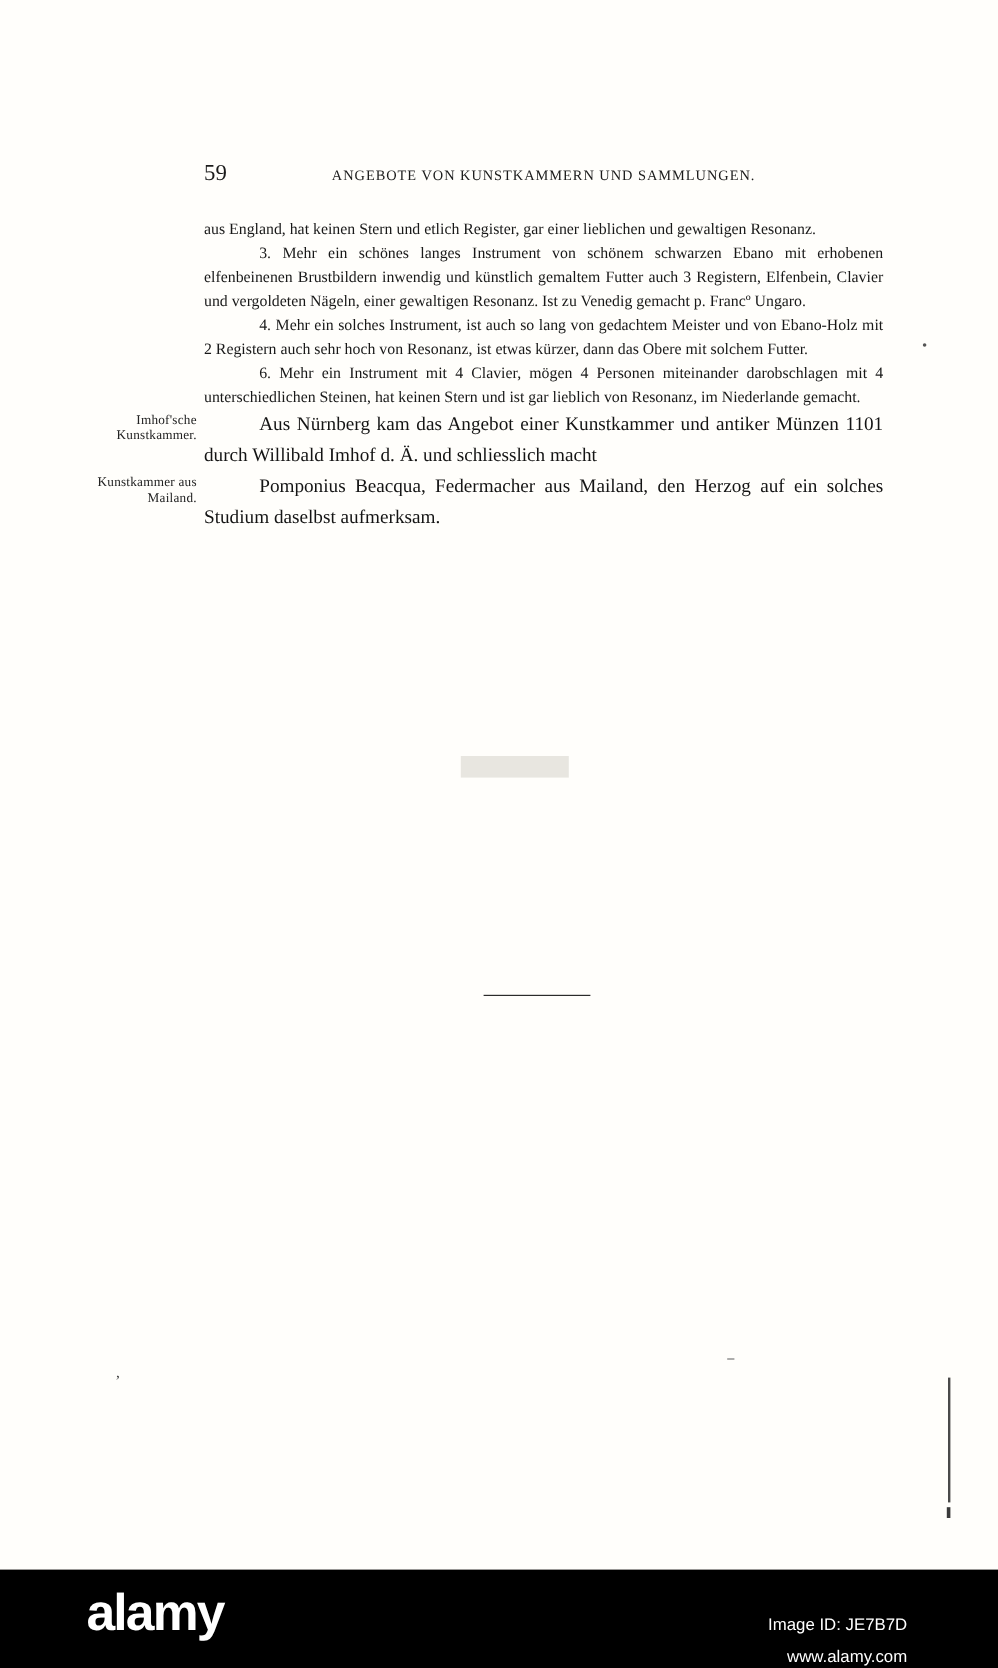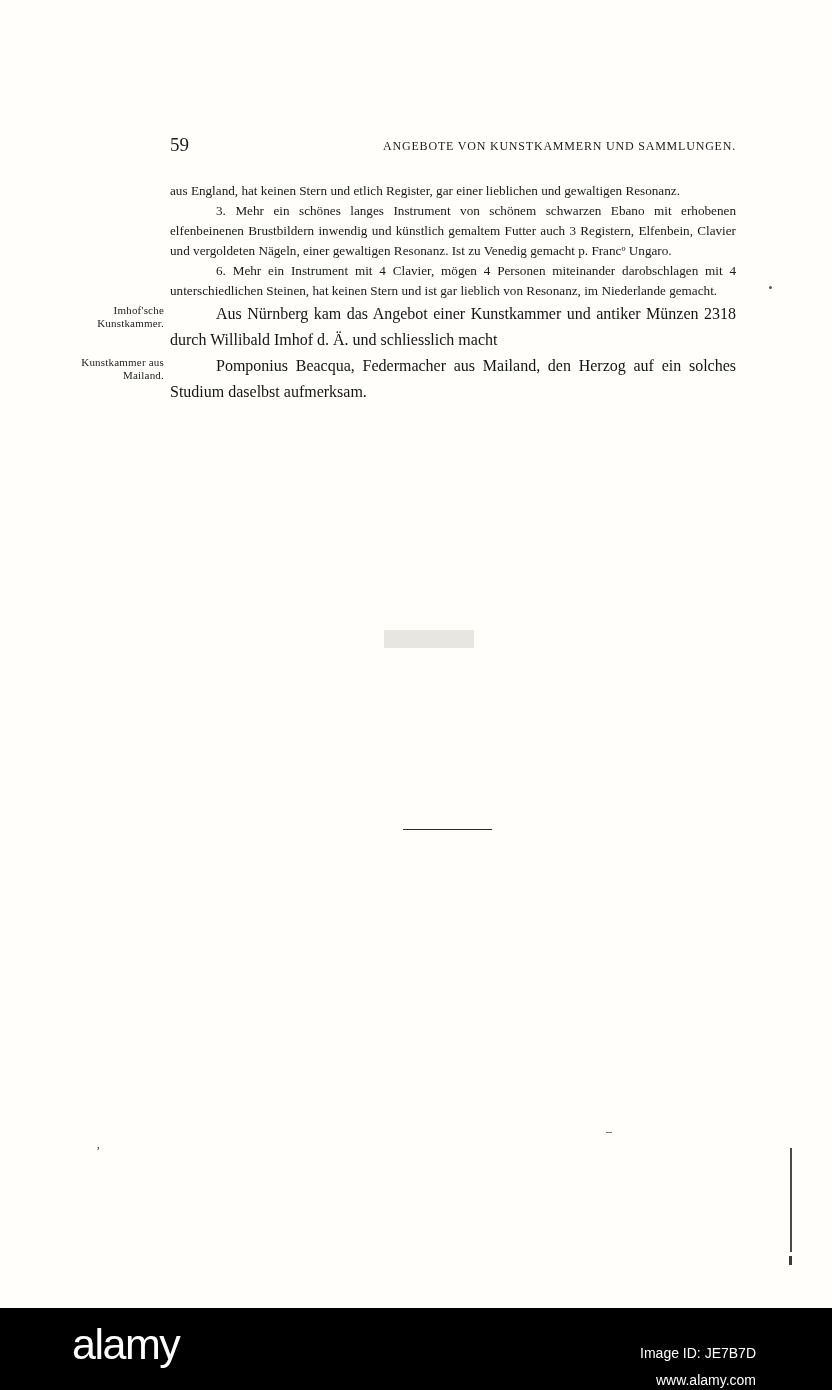--- a/index.html
+++ b/index.html
@@ -9,21 +9,21 @@
     font-family:"Liberation Serif", serif;
   }
   .scan-page { position:absolute; inset:0; background:#fffefb; }
 
   .page-number {
     position:absolute; left:170px; top:134px;
     font-size:19px; color:#1b1b1b;
   }
   .running-header {
     position:absolute; left:170px; top:139px; width:566px;
-    text-align:right; font-size:12px; letter-spacing:0.8px; color:#1b1b1b;
+    text-align:center; font-size:12px; letter-spacing:0.8px; color:#1b1b1b;
   }
 
   .smudge {
     position:absolute; left:384px; top:630px; width:90px; height:18px;
     background:#e8e6e0;
   }
 
   .body-text {
     position:absolute; left:170px; top:181px; width:566px;
     font-size:13.2px; line-height:20px; color:#181818;
@@ -54,45 +54,46 @@
   .artifact-comma   { position:absolute; left:96px;  top:1143px; font-size:13px; color:#444; }
   .artifact-dash    { position:absolute; left:606px; top:1132px; width:6px; height:1px; background:#777; }
 
   .footer {
     position:absolute; left:0; bottom:0; width:832px; height:82px;
     background:#000000; color:#ffffff;
     font-family:"Liberation Sans", sans-serif;
   }
   .brand-logo {
     position:absolute; left:72px; top:12px;
-    font-weight:normal; font-size:43px; letter-spacing:-1.5px; color:#ffffff;text-align:right;
+    font-weight:bold; font-size:43px; letter-spacing:-1.5px; color:#ffffff;text-align:right;
   }
   .footer-meta {
     position:absolute; right:76px; top:32px; text-align:right;
     font-size:14px; line-height:27px; color:#ffffff;
   }
 </style>
 </head>
 <body>
 
 <div class="scan-page">
 
   <div class="page-number">59</div>
   <div class="running-header">ANGEBOTE VON KUNSTKAMMERN UND SAMMLUNGEN.</div>
 
   <div class="smudge"></div>
 
   <div class="body-text">
     <p class="continuation">aus England, hat keinen Stern und etlich Register, gar einer lieblichen und gewaltigen Resonanz.</p>
     <p>3. Mehr ein schönes langes Instrument von schönem schwarzen Ebano mit erhobenen elfenbeinenen Brustbildern inwendig und künstlich gemaltem Futter auch 3 Registern, Elfenbein, Clavier und vergoldeten Nägeln, einer gewaltigen Resonanz. Ist zu Venedig gemacht p. Francº Ungaro.</p>
+    <p>4. Mehr ein solches Instrument, ist auch so lang von gedachtem Meister und von Ebano-Holz mit 2 Registern auch sehr hoch von Resonanz, ist etwas kürzer, dann das Obere mit solchem Futter.</p>
     <p>6. Mehr ein Instrument mit 4 Clavier, mögen 4 Personen miteinander darobschlagen mit 4 unterschiedlichen Steinen, hat keinen Stern und ist gar lieblich von Resonanz, im Niederlande gemacht.</p>
 
     <div class="noted-block">
       <div class="margin-note">Imhof'sche Kunstkammer.</div>
-      <p class="big">Aus Nürnberg kam das Angebot einer Kunstkammer und antiker Münzen 2318 durch Willibald Imhof d. Ä. und schliesslich macht</p>
+      <p class="big">Aus Nürnberg kam das Angebot einer Kunstkammer und antiker Münzen 1101 durch Willibald Imhof d. Ä. und schliesslich macht</p>
     </div>
 
     <div class="noted-block">
       <div class="margin-note">Kunstkammer aus Mailand.</div>
       <p class="big">Pomponius Beacqua, Federmacher aus Mailand, den Herzog auf ein solches Studium daselbst aufmerksam.</p>
     </div>
   </div>
 
   <div class="section-divider"></div>
 

